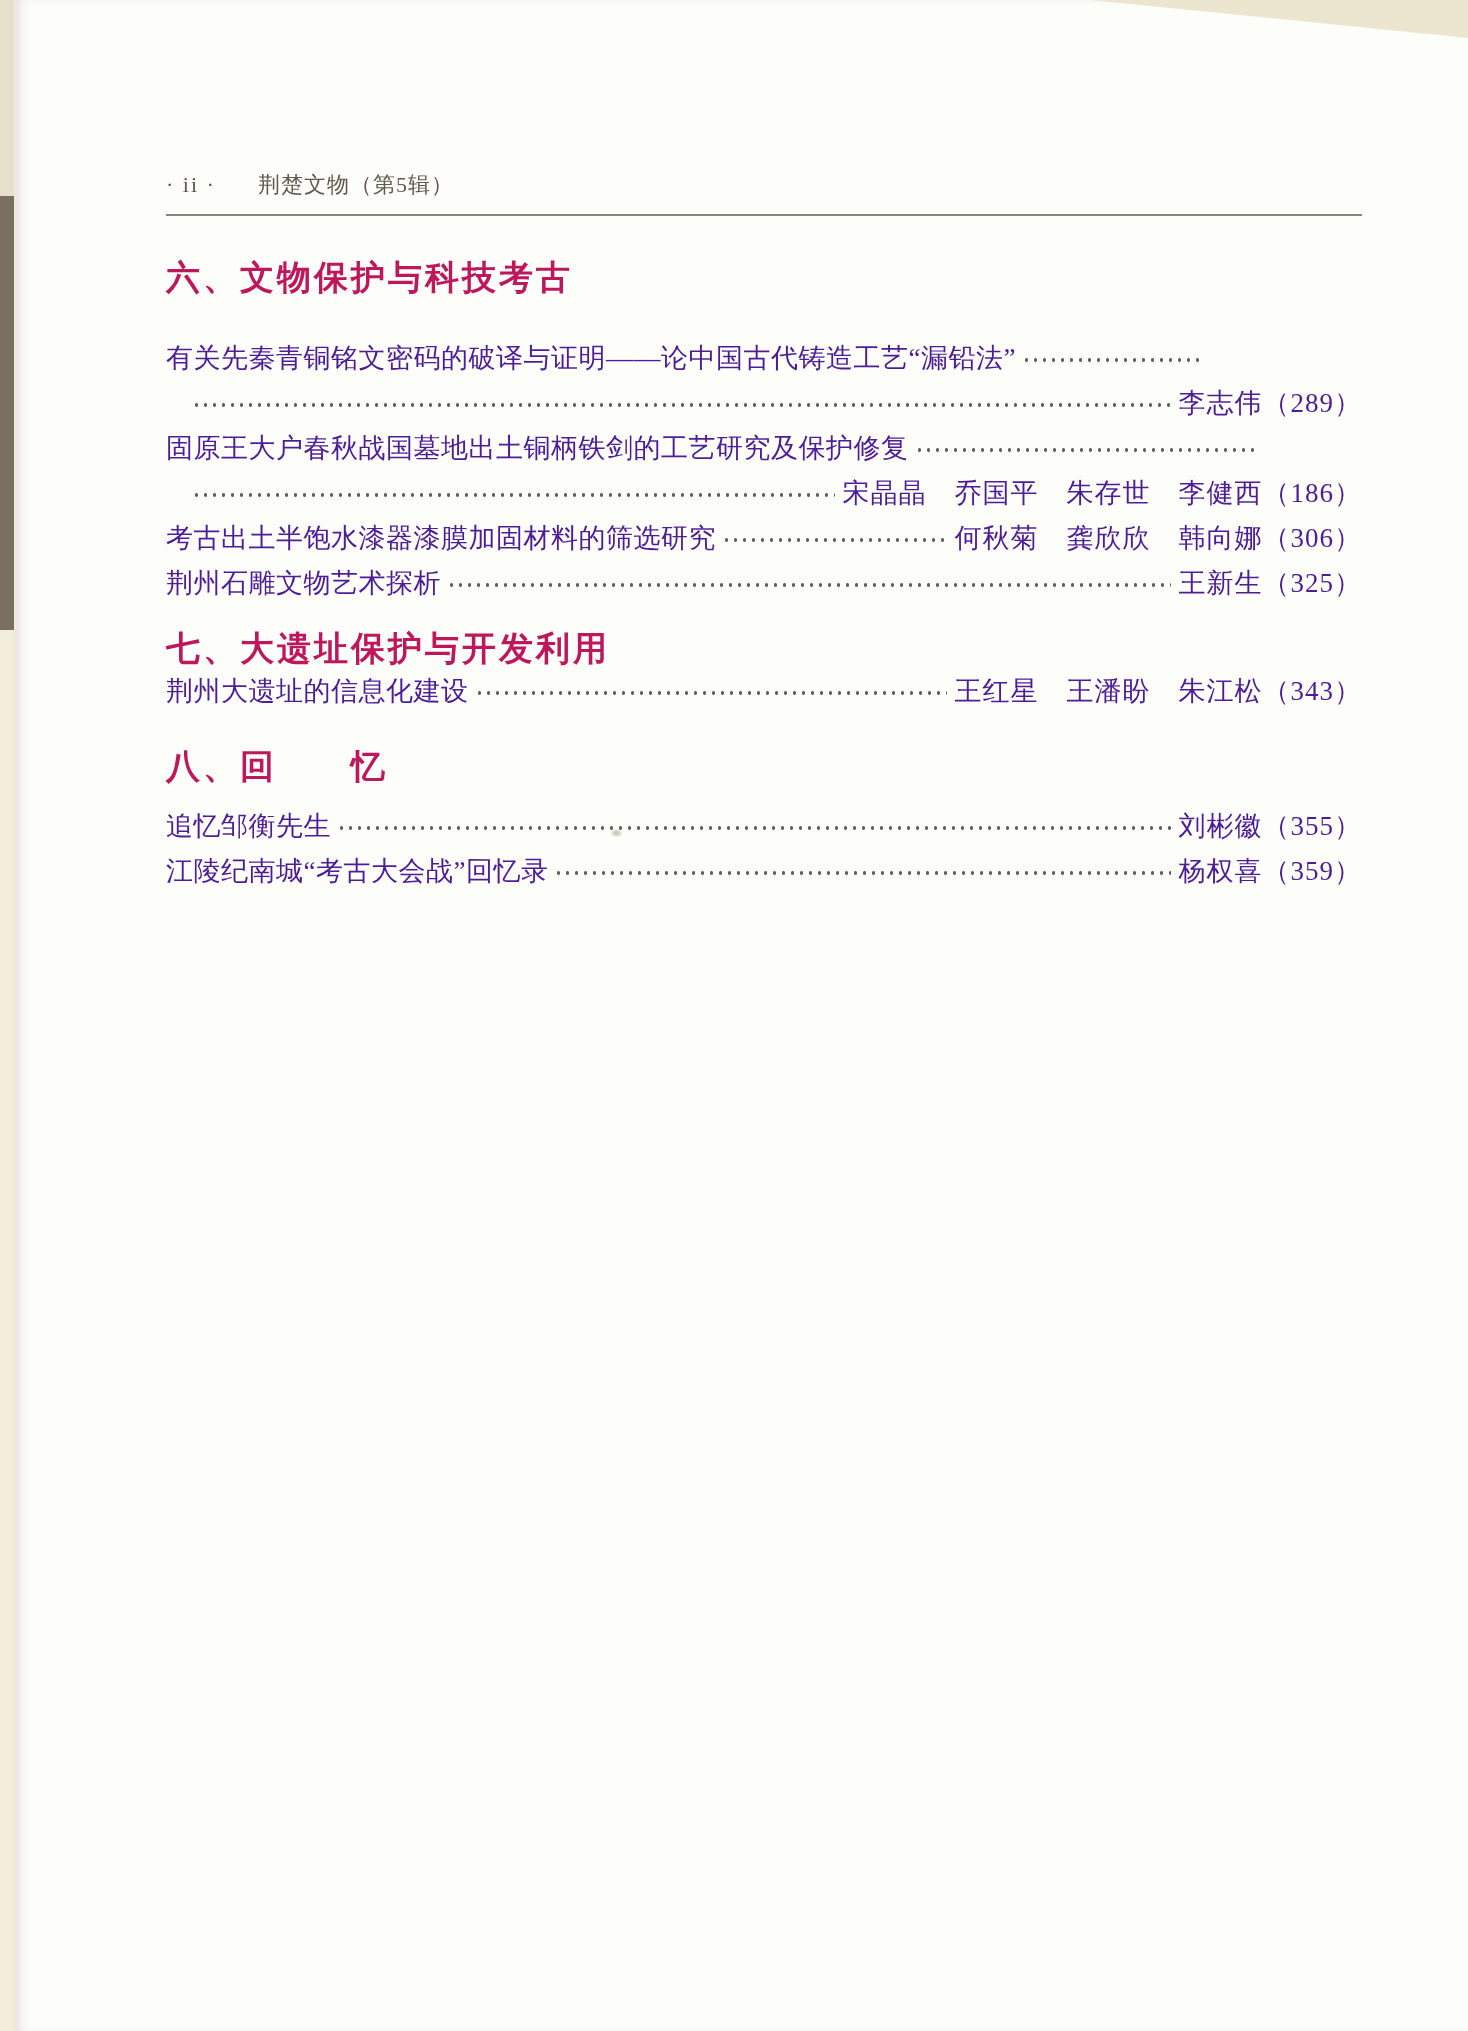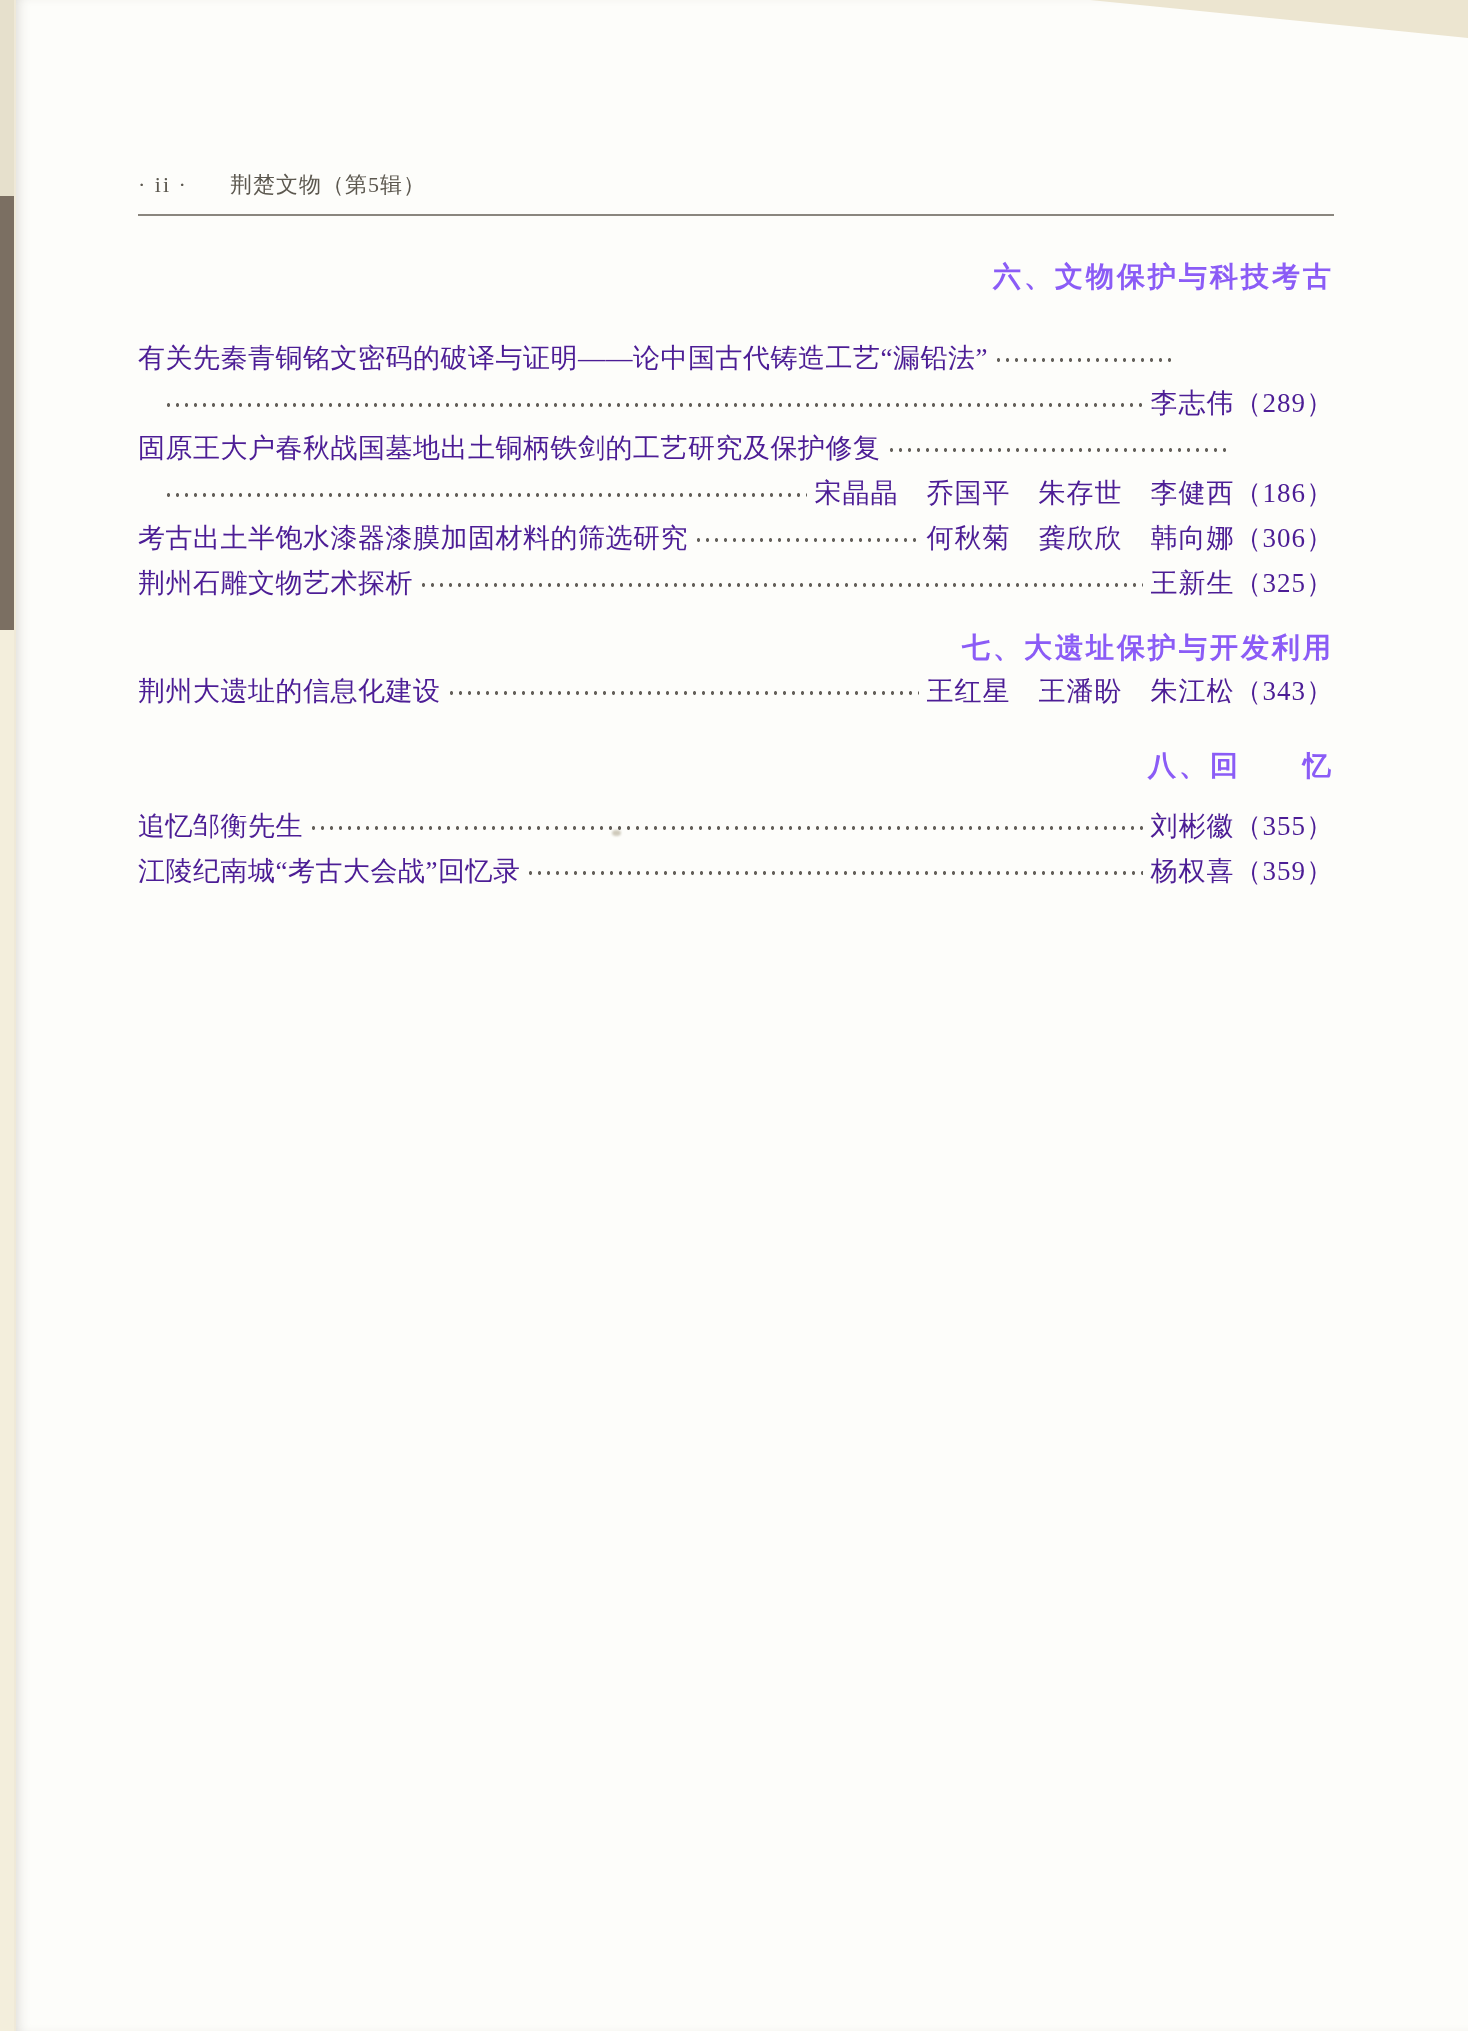--- a/index.html
+++ b/index.html
@@ -31,44 +31,44 @@
     clip-path: polygon(0 0, 100% 0, 100% 100%);
   }
   .speck {
     position: absolute; left: 596px; top: 830px;
     width: 9px; height: 6px; border-radius: 50%;
     background: rgba(150,140,110,0.45); filter: blur(1px);
   }
 
   .content {
     position: absolute;
-    left: 122px;           
+    left: 150px;           
     top: 170px;
     width: 1196px;         
     color: #57534c;
   }
 
   .running-header {
     display: flex; align-items: baseline;
     font-size: 22px; color: #5c584f;
     height: 34px;
   }
   .folio { letter-spacing: 2px; }
   .book-title { margin-left: 42px; letter-spacing: 1px; }
   .header-rule {
     margin-top: 10px;
     border-top: 2px solid #8a867e;
   }
 
   .section-heading {
     font-family: "Liberation Sans", "DejaVu Sans", sans-serif;
     font-weight: bold;
-    font-size: 28px;
-    color: #8b5cf6;
-    text-align: right;
+    font-size: 34px;
+    color: #be185d;
+    text-align: left;
     letter-spacing: 3px;
     height: 40px; line-height: 40px;
   }
   .h-six   { margin-top: 41px; margin-bottom: 38px; }
   .h-seven { margin-top: 23px; }
   .h-eight { margin-top: 33px; margin-bottom: 17px; }
 
   .toc-line {
     display: flex; align-items: center;
     height: 45px;

